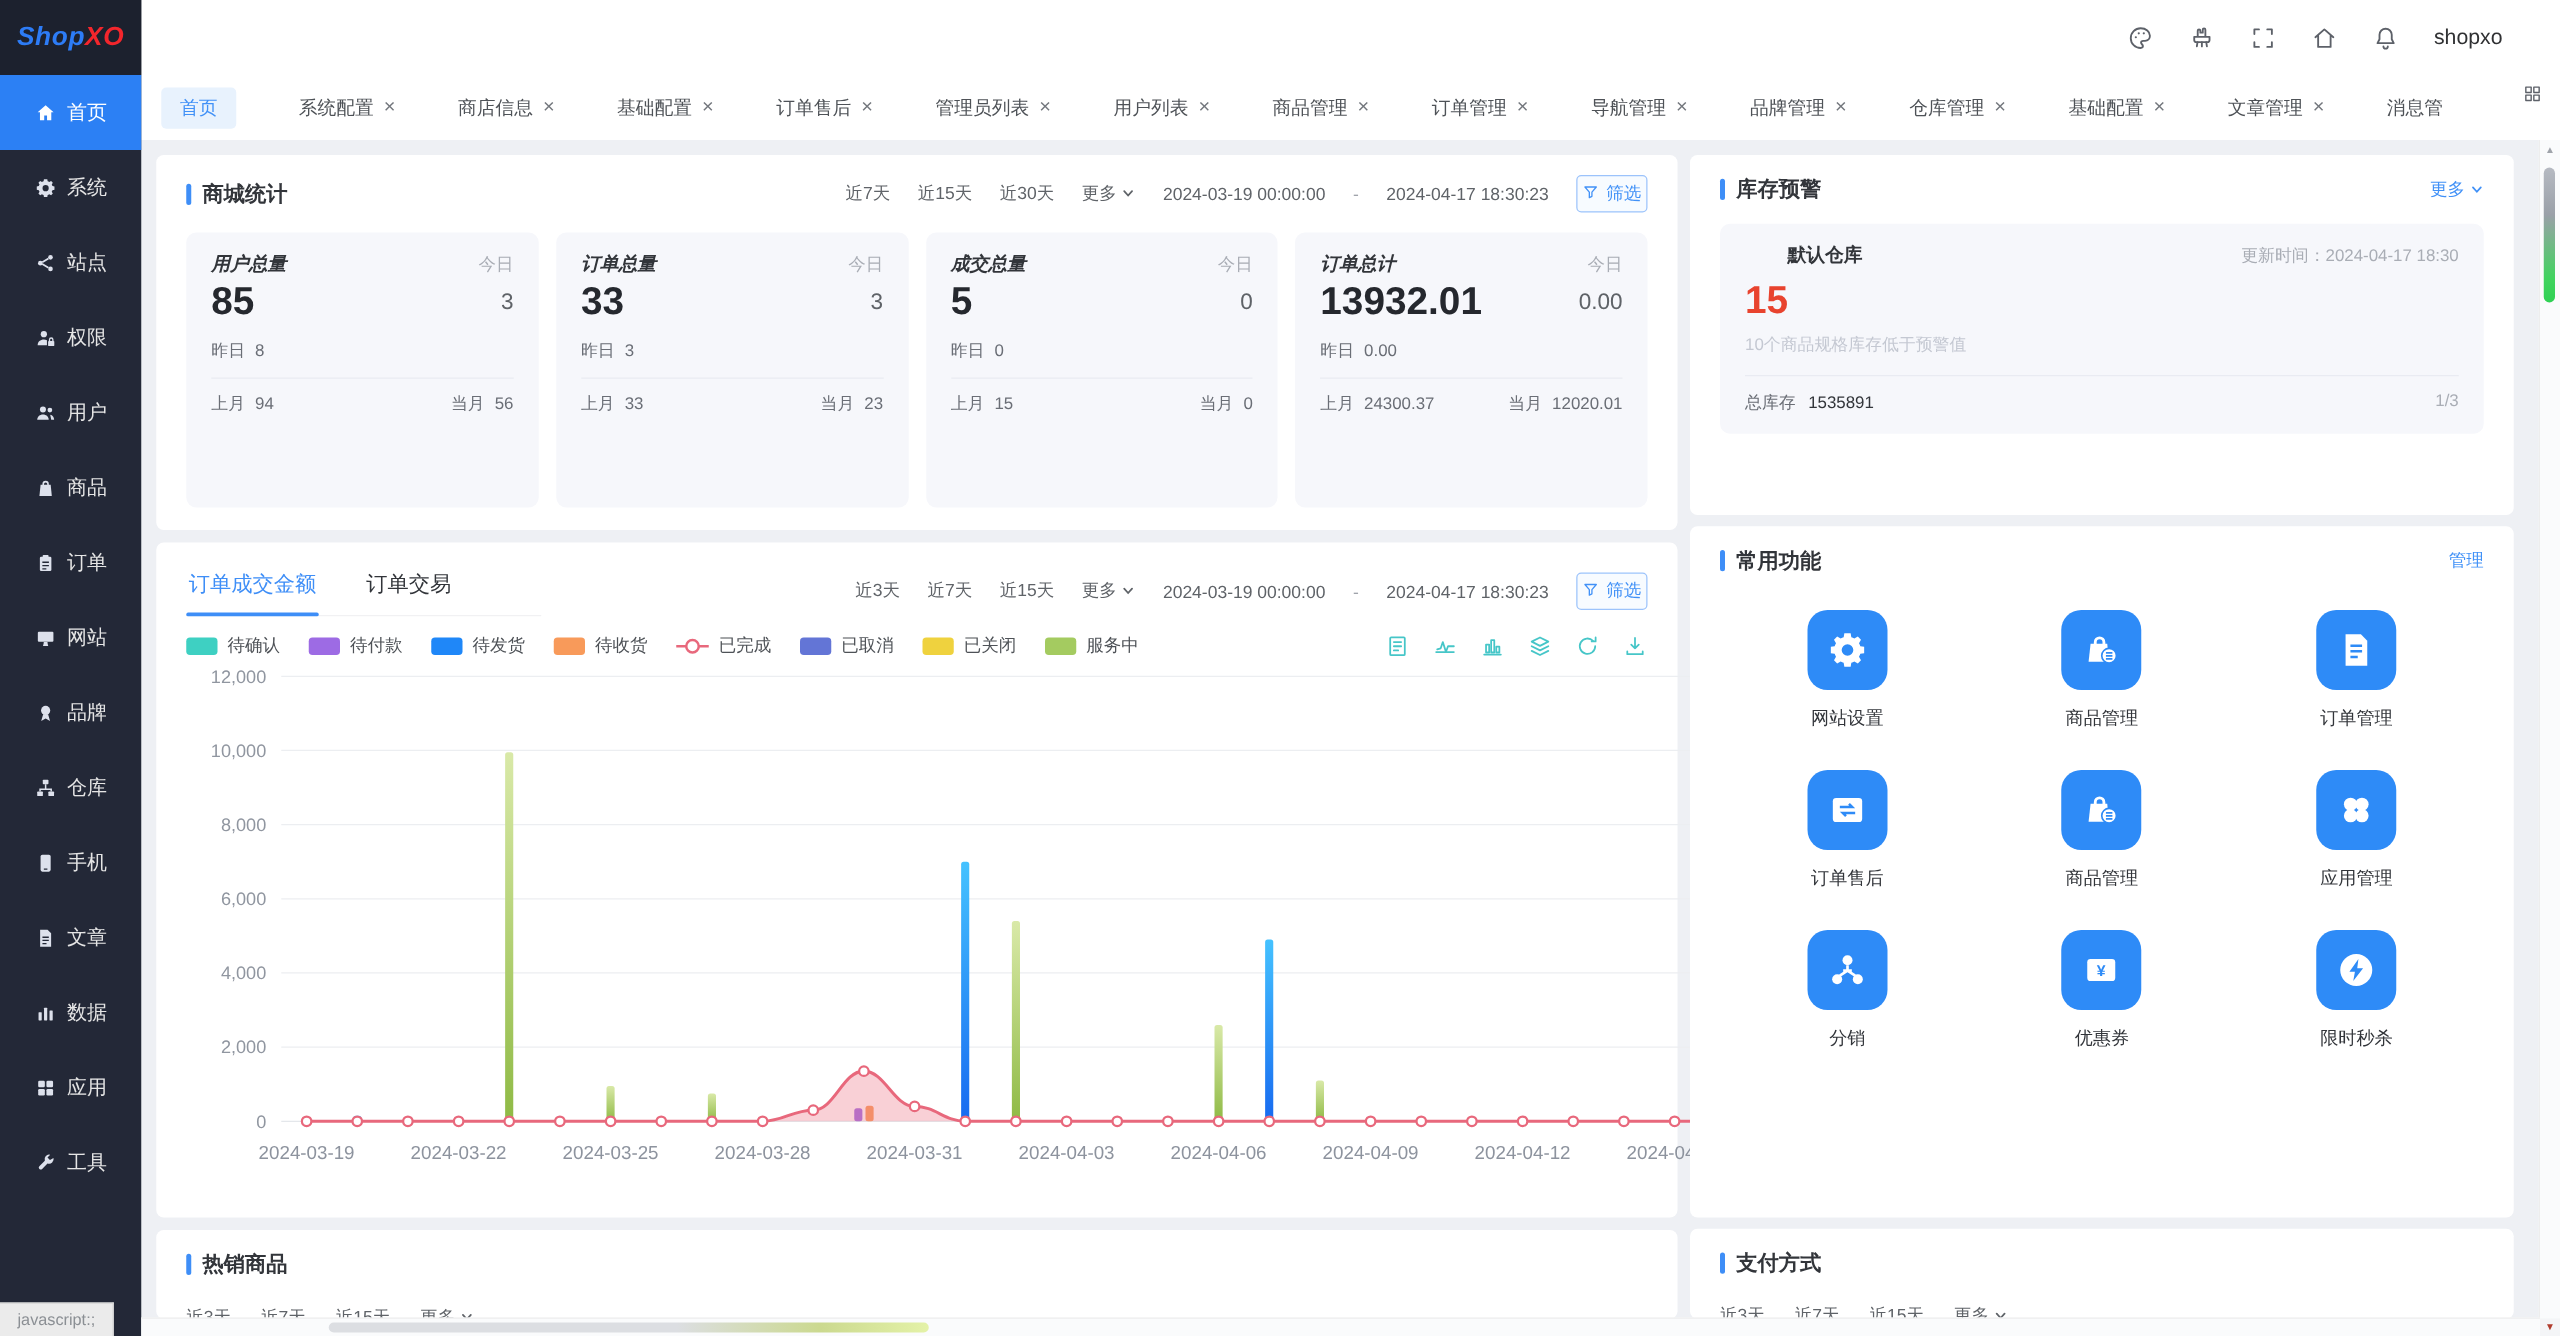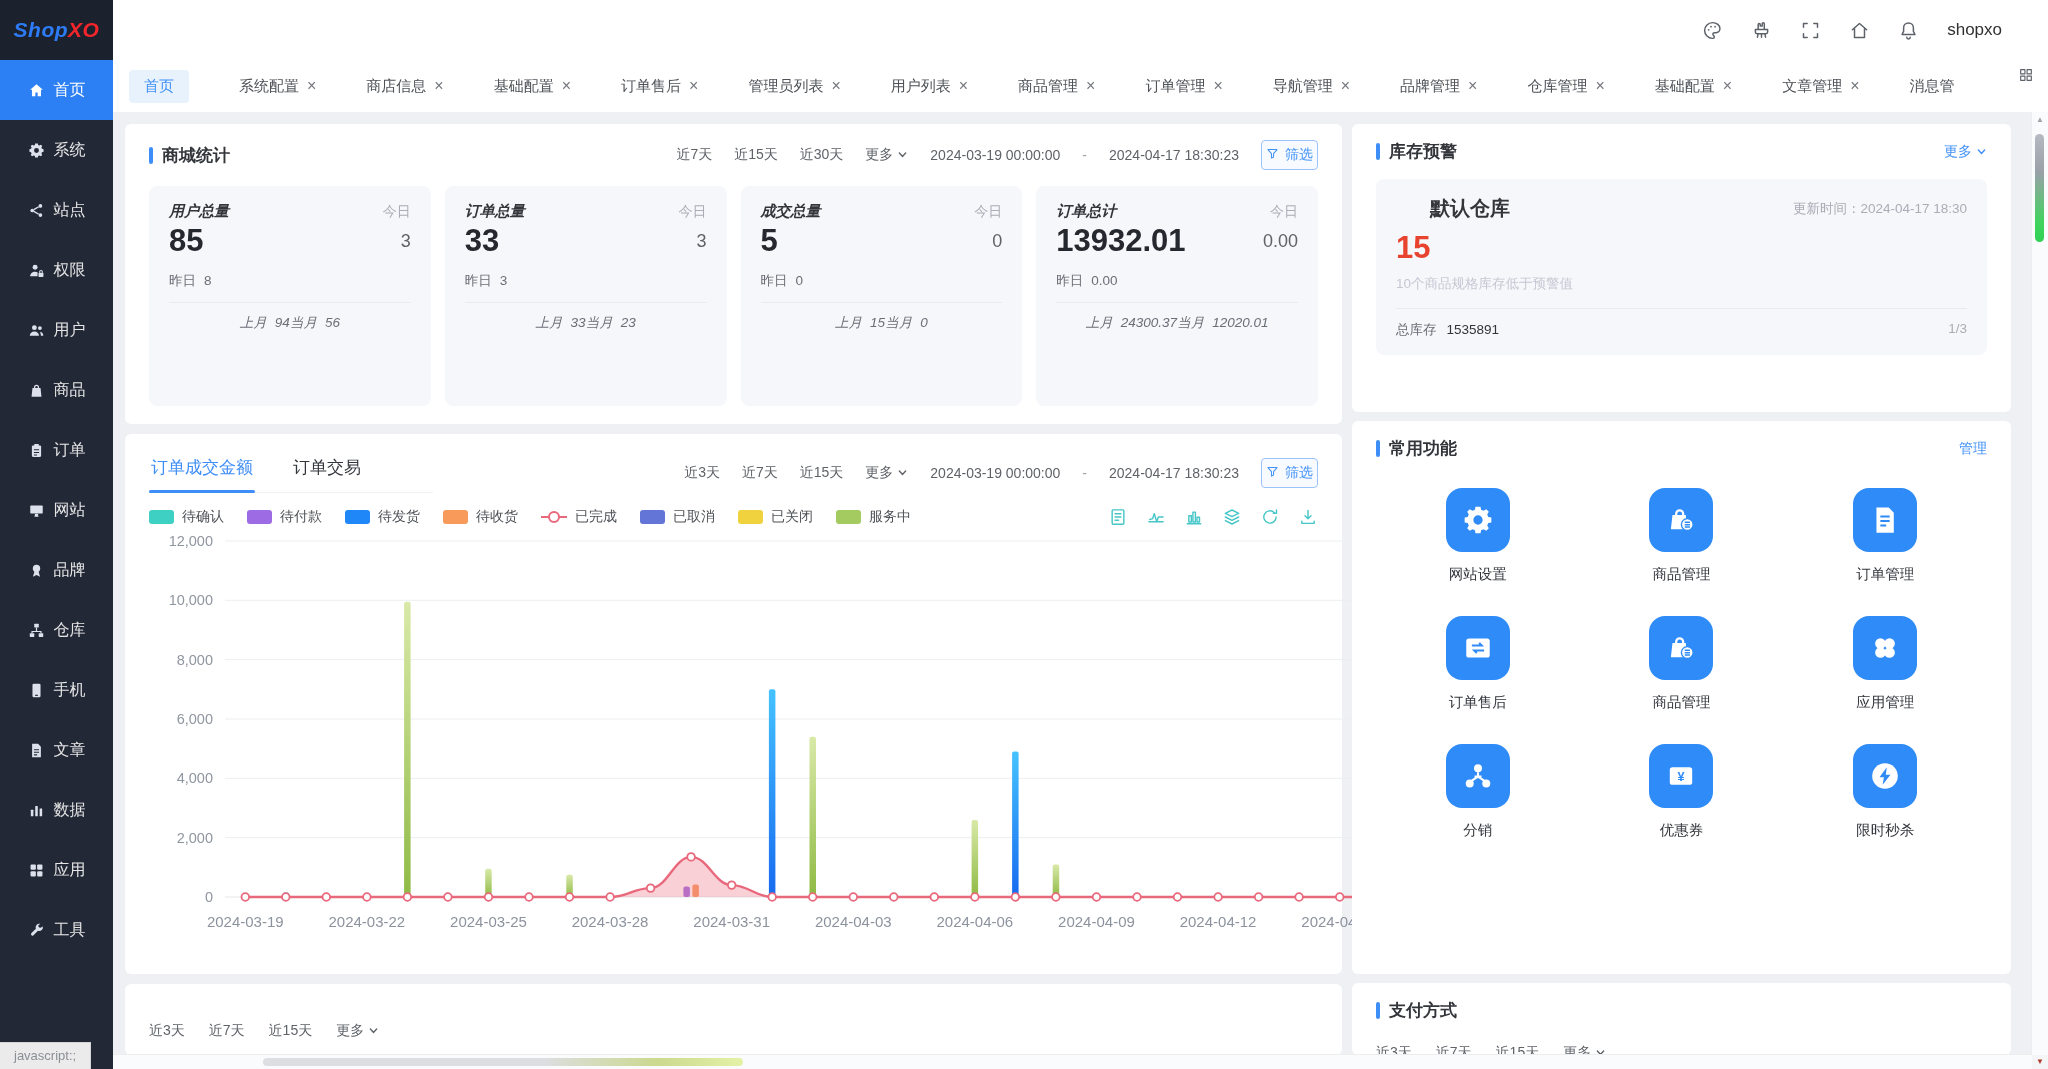--- a/index.html
+++ b/index.html
@@ -53,21 +53,21 @@
   .scard{flex:1;background:#f6f7fb;border-radius:8px;padding:16px 20px 12px;display:flex;flex-direction:column;}
   .sc-r1{display:flex;justify-content:space-between;align-items:center;}
   .sc-title{font-size:15px;font-weight:600;color:#32353a;font-style:italic;}
   .sc-today-lb{font-size:14px;color:#a9adb5;}
   .sc-r2{display:flex;justify-content:space-between;align-items:center;margin-top:2px;}
   .sc-main{font-size:31px;font-weight:700;color:#25282e;}
   .sc-today{font-size:18px;color:#5f6368;}
   .sc-y{margin-top:13px;font-size:13.5px;color:#6a6e76;}
   .sc-y b,.sc-b b{font-weight:normal;margin-left:8px;}
   .sc-div{height:1px;background:#e9ebf2;margin-top:12px;}
-  .sc-b{display:flex;justify-content:center;margin-top:11px;font-size:13.5px;color:#6a6e76;font-style:italic;}
+  .sc-b{display:flex;justify-content:space-between;margin-top:11px;font-size:13.5px;color:#6a6e76;}
 
   
   .ctabs-row{display:flex;align-items:flex-start;}
   .ctabs{display:flex;gap:36px;border-bottom:1px solid #f1f1f3;padding-right:70px;}
   .ctab{font-size:17px;color:#32353a;padding:6px 2px 13px;cursor:pointer;position:relative;}
   .ctab.active{color:#3e8ef7;}
   .ctab.active::after{content:"";position:absolute;left:0;right:0;bottom:-1px;height:3px;
         background:#3e8ef7;border-radius:2px;}
   .ctabs-row .pctrl{padding-top:8px;}
   .legend-row{display:flex;align-items:center;margin-top:14px;flex:none;}
@@ -76,21 +76,21 @@
   .lg-line{width:26px;height:2px;position:relative;}
   .lg-circ{position:absolute;left:50%;top:50%;transform:translate(-50%,-50%);width:8px;height:8px;
         border:2px solid;border-radius:50%;background:#fff;}
   .ctools{margin-left:auto;display:flex;gap:18px;color:#46c6c8;}
   .ctool{cursor:pointer;display:flex}
   .chart-wrap{margin-top:4px;flex:1;}
 
   
   .inv-card{background:#f6f7fb;border-radius:8px;padding:16px 20px;margin-top:16px;}
   .inv-r1{display:flex;justify-content:space-between;align-items:center;}
-  .inv-name{font-size:20px;font-weight:600;color:#32353a;padding-left:34px;}
+  .inv-name{font-size:15px;font-weight:600;color:#32353a;padding-left:34px;}
   .inv-upd{font-size:13.5px;color:#a9adb5;}
   .inv-val{font-size:31px;font-weight:700;margin-top:8px;}
   .inv-warn{font-size:13.5px;color:#c4c8d2;margin-top:9px;}
   .inv-div{height:1px;background:#e9ebf2;margin-top:15px;}
   .inv-b{display:flex;justify-content:space-between;margin-top:12px;font-size:13.5px;color:#6a6e76;}
   .inv-pager{color:#a9adb5;}
 
   
   .fgrid{display:grid;grid-template-columns:repeat(3,1fr);row-gap:32px;margin-top:28px;justify-items:center;}
   .fitem{display:flex;flex-direction:column;align-items:center;cursor:pointer;}
@@ -631,20 +631,24 @@
                 <circle cx="1069.1" cy="366.0" r="3.8" fill="#fff" stroke="#e8687c" stroke-width="1.8"></circle>
                 <circle cx="1109.6" cy="366.0" r="3.8" fill="#fff" stroke="#e8687c" stroke-width="1.8"></circle>
                 <circle cx="1150.1" cy="366.0" r="3.8" fill="#fff" stroke="#e8687c" stroke-width="1.8"></circle>
                 <circle cx="1190.7" cy="366.0" r="3.8" fill="#fff" stroke="#e8687c" stroke-width="1.8"></circle>
                 <circle cx="1231.2" cy="366.0" r="3.8" fill="#fff" stroke="#e8687c" stroke-width="1.8"></circle>
                 <circle cx="1271.7" cy="366.0" r="3.8" fill="#fff" stroke="#e8687c" stroke-width="1.8"></circle>
               </svg></div>
         </section>
 
         <section class="card" style="flex:1;min-height:0">
+          <div class="ph">
+            <span class="pbar"></span>
+            <span class="ptitle">热销商品</span>
+          </div>
           <div class="bfilters">
             <span id="hot-filters" style="display:contents"><span class="flink">近3天</span><span class="flink">近7天</span><span class="flink">近15天</span></span>
             <span class="fmore">
               <span>更多</span>
                 <span class="chev"><svg width="11" height="11" viewBox="0 0 14 14" fill="none" stroke="currentColor" stroke-width="1.8" stroke-linecap="round">
                     <path d="M3 5l4 4.4L11 5"></path>
                   </svg></span>
             </span>
           </div>
         </section>

